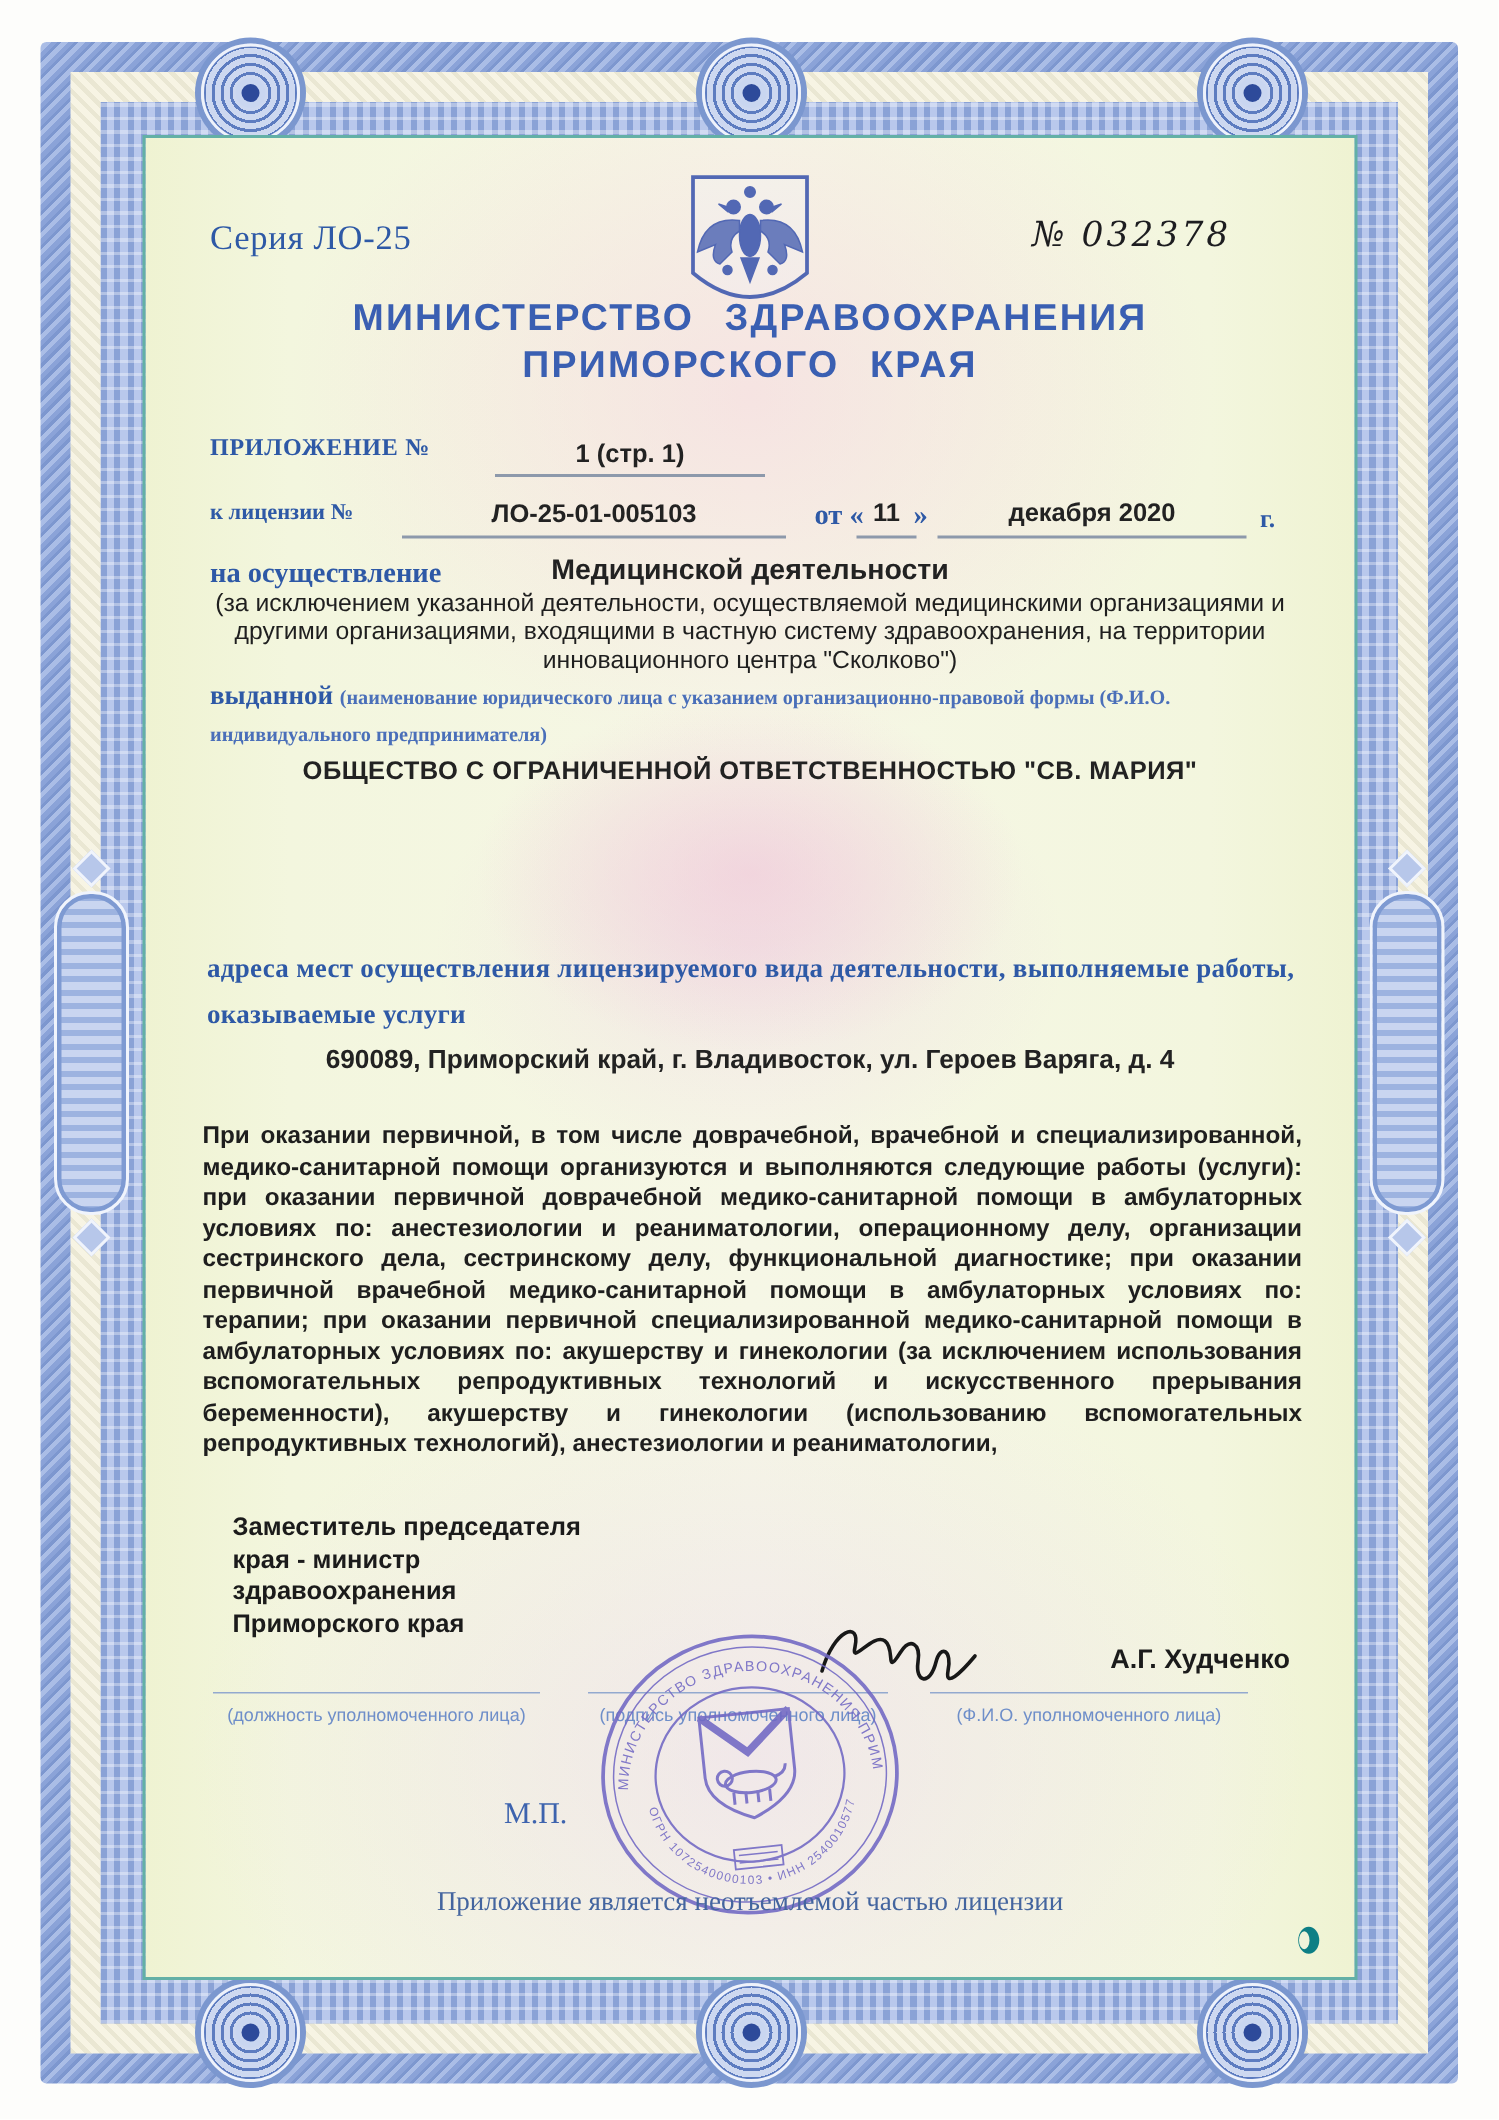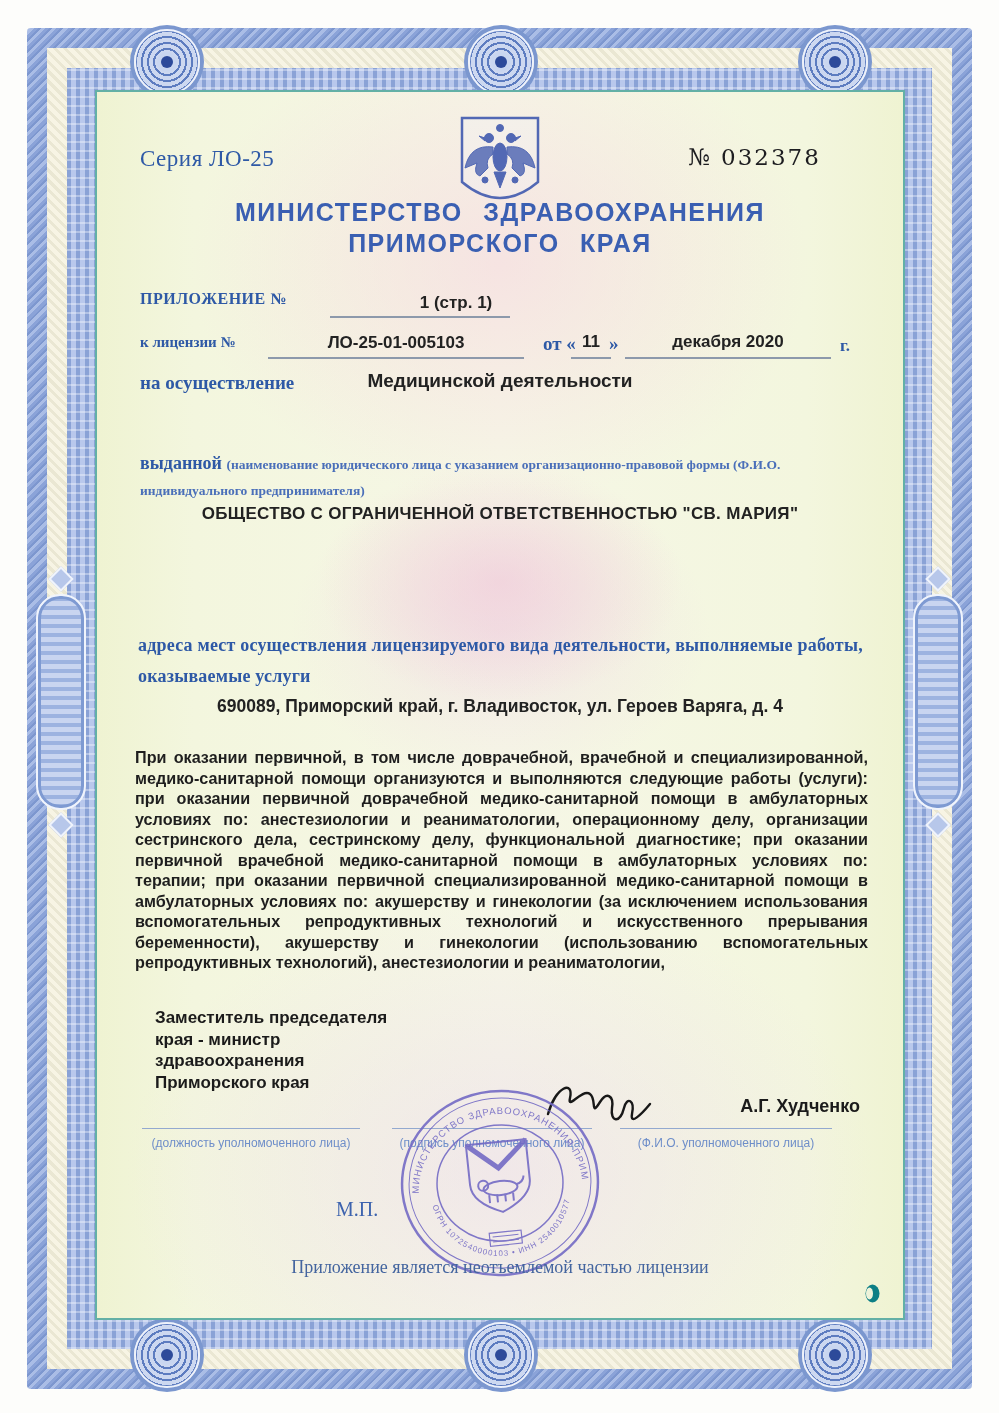--- a/index.html
+++ b/index.html
@@ -33,27 +33,27 @@
       background:repeating-linear-gradient(0deg,#9db3e0 0 4px,#c9d5f0 4px 9px);
       box-shadow:inset 0 0 0 3px #7e9ad2;}
   .cartouche::before,.cartouche::after{content:"";position:absolute;left:14px;width:14px;height:14px;
       background:#b7c7ea;border:2px solid #f0f4fc;transform:rotate(45deg);}
   .cartouche::before{top:-26px;} .cartouche::after{bottom:-26px;}
   
   .ser{font-family:"Liberation Serif",serif;color:#2e59a6;}
   .blk{color:#222;}
   .abs{position:absolute;}
   .series{left:140px;top:146px;font-size:23px;font-weight:400;letter-spacing:.5px;}
-  .number{left:688px;top:144px;font-family:"DejaVu Serif",serif;font-size:23px;color:#1d1d20;letter-spacing:2px;}
+  .number{left:688px;top:144px;font-family:"DejaVu Serif",serif;font-size:23px;color:#1d1d20;letter-spacing:2px;font-style:italic;}
   .ministry{left:95px;right:94px;text-align:center;font-weight:700;color:#3a5fb2;
       font-size:25px;letter-spacing:1.5px;word-spacing:12px;}
   .m1{top:198px;} .m2{top:229px;}
   .lbl{font-family:"Liberation Serif",serif;font-weight:700;color:#2e59a6;}
   .appendix-label{left:140px;top:290px;font-size:16px;letter-spacing:.5px;}
-  .appendix-value{left:330px;top:293px;width:180px;text-align:center;font-weight:700;font-size:17px;margin-left:36px;}
+  .appendix-value{left:330px;top:293px;width:180px;text-align:center;font-weight:700;font-size:17px;}
   .license-label{left:140px;top:334px;font-size:15px;}
   .license-value{left:268px;top:333px;width:256px;text-align:center;font-weight:700;font-size:17px;}
   .from-label{left:543px;top:333px;font-size:19px;}
   .day-value{left:573px;top:332px;width:36px;text-align:center;font-weight:700;font-size:17px;}
   .quote-close{left:609px;top:333px;font-size:19px;}
   .date-value{left:625px;top:332px;width:206px;text-align:center;font-weight:700;font-size:17px;}
   .year-label{left:840px;top:336px;font-size:17px;}
   .rule{position:absolute;border-bottom:2px solid #8d99ab;height:0;}
   .activity-label{left:140px;top:372px;font-size:19px;}
   .activity-value{left:95px;right:94px;top:370px;text-align:center;font-weight:700;font-size:19px;}
@@ -131,20 +131,21 @@
   <div class="abs lbl from-label">от «</div>
   <div class="abs blk day-value">11</div>
   <div class="rule" style="left:571px;top:357px;width:40px;"></div>
   <div class="abs lbl quote-close">»</div>
   <div class="abs blk date-value">декабря 2020</div>
   <div class="rule" style="left:625px;top:357px;width:206px;"></div>
   <div class="abs lbl year-label">г.</div>
 
   <div class="abs lbl activity-label">на осуществление</div>
   <div class="abs blk activity-value">Медицинской деятельности</div>
+  <div class="abs exception">(за исключением указанной деятельности, осуществляемой медицинскими организациями и другими организациями, входящими в частную систему здравоохранения, на территории инновационного центра "Сколково")</div>
 
   <div class="abs issued">
     <span class="issued-b">выданной</span>
     <span class="issued-n">(наименование юридического лица с указанием организационно-правовой формы (Ф.И.О. индивидуального предпринимателя)</span>
   </div>
   <div class="abs blk org">ОБЩЕСТВО С ОГРАНИЧЕННОЙ ОТВЕТСТВЕННОСТЬЮ "СВ. МАРИЯ"</div>
 
   <div class="abs lbl addr-label">адреса мест осуществления лицензируемого вида деятельности, выполняемые работы, оказываемые услуги</div>
   <div class="abs blk addr">690089, Приморский край, г. Владивосток, ул. Героев Варяга, д. 4</div>
 

